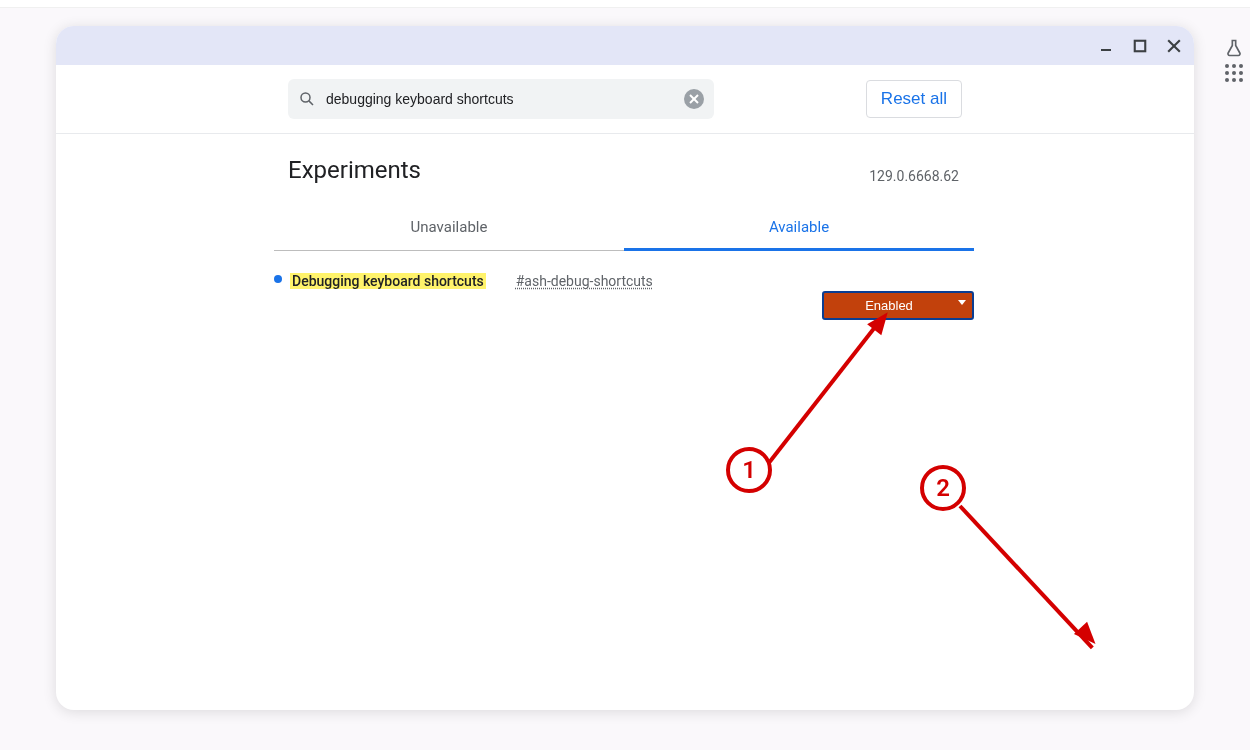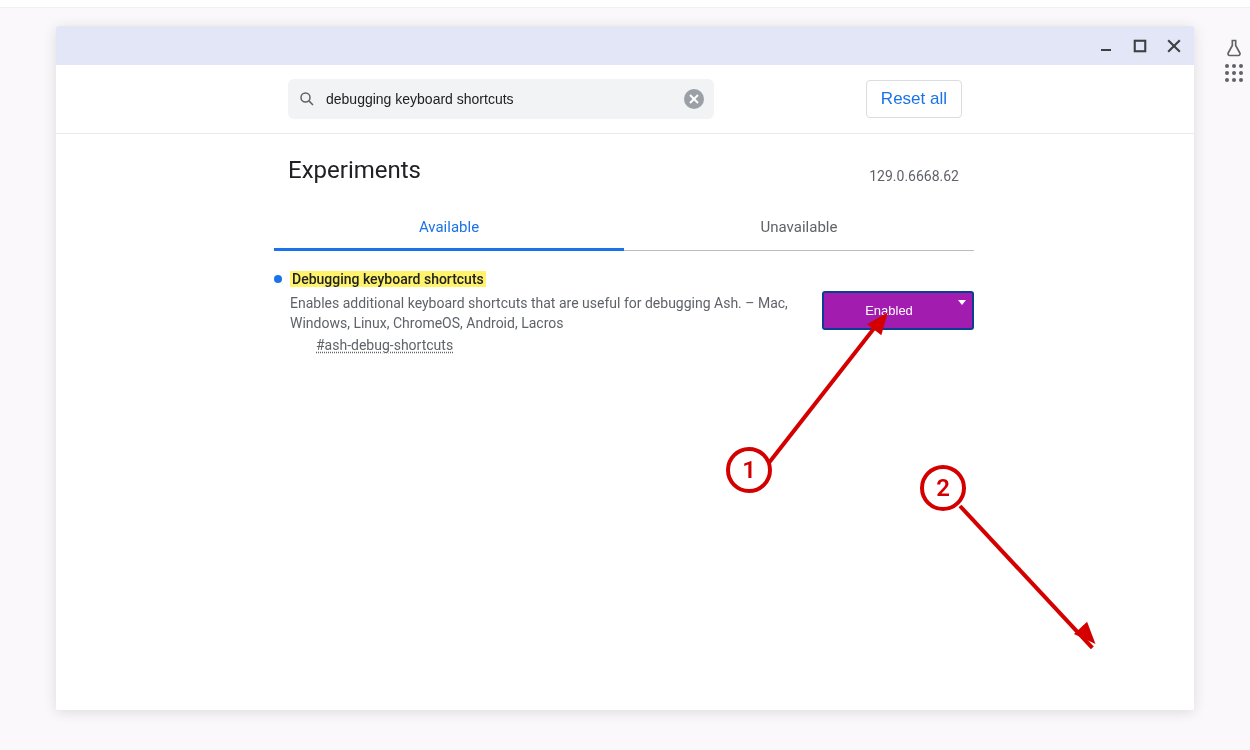--- a/index.html
+++ b/index.html
@@ -30,21 +30,21 @@
 .flask-icon { width: 20px; height: 20px; color: #5f6368; }
 .apps-icon { width: 18px; height: 18px; display: grid; grid-template-columns: repeat(3,4px); grid-template-rows: repeat(3,4px); gap: 3px; }
 .apps-icon span { background:#5f6368; border-radius:50%; width:4px; height:4px; }
 .window {
   position: absolute;
   left: 56px;
   top: 26px;
   width: 1138px;
   height: 684px;
   background: #fff;
-  border-radius: 2px;
+  border-radius: 18px;
   box-shadow: 0 2px 14px rgba(0,0,0,0.12);
   display: flex;
   flex-direction: column;
   overflow: hidden;
 }
 .titlebar {
   height: 39px;
   background: #e3e6f7;
   display: flex;
   align-items: center;
@@ -159,22 +159,22 @@
   color: #5f6368;
   margin-top: 4px;
   text-decoration: underline dotted;
   text-underline-offset: 2px;
   display: inline-block;
   margin-left: 26px;
 }
 .flag-select {
   margin-top: 22px;
   width: 152px;
-  height: 39px;
-  background: #a21caf;
+  height: 29px;
+  background: #c2410c;
   color: #fff;
   border: 2px solid #0b3d91;
   border-radius: 3px;
   font-size: 13px;
   text-align: left;
   text-align-last: center;
   appearance: none;
   padding-right: 18px;
   position: relative;
   cursor: pointer;
@@ -284,29 +284,28 @@
   </div>
 
   <div class="content">
     <div class="content-inner">
       <div class="title-row">
         <h1 class="page-title">Experiments</h1>
         <span class="version">129.0.6668.62</span>
       </div>
 
       <div class="tabs">
+        <div class="tab">Unavailable</div>
         <div class="tab active">Available</div>
-        <div class="tab">Unavailable</div>
       </div>
 
       <div class="flag-item">
         <span class="dot"></span>
         <div class="flag-body">
           <span class="flag-name">Debugging keyboard shortcuts</span>
-          <div class="flag-desc">Enables additional keyboard shortcuts that are useful for debugging Ash. – Mac, Windows, Linux, ChromeOS, Android, Lacros</div>
           <a class="flag-hash">#ash-debug-shortcuts</a>
         </div>
         <div class="select-wrap">
           <select class="flag-select">
             <option>Enabled</option>
           </select>
         </div>
       </div>
     </div>
   </div>

